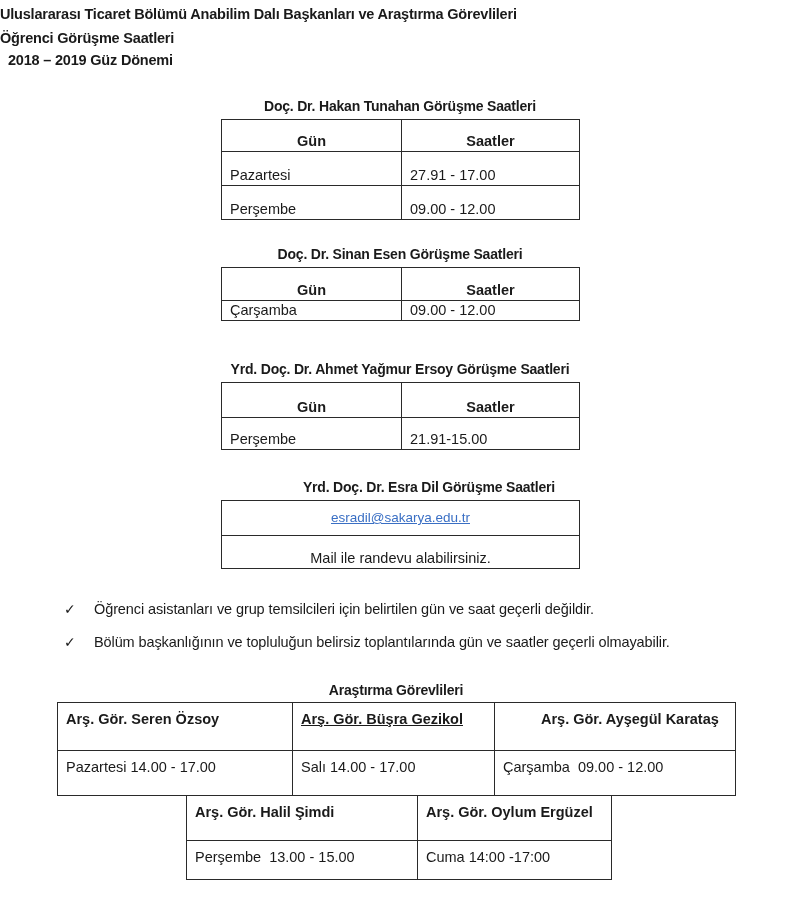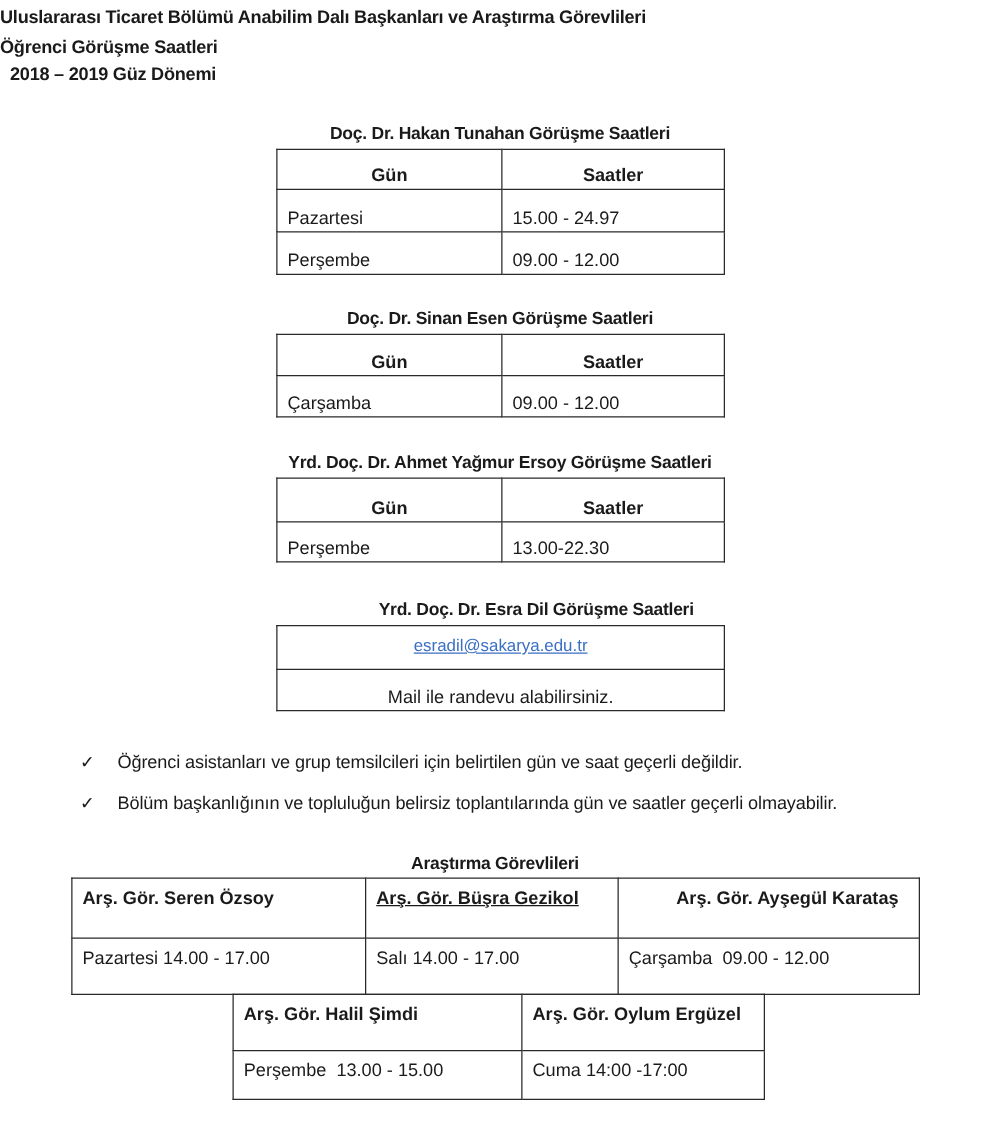--- a/index.html
+++ b/index.html
@@ -50,61 +50,61 @@
       <col style="width:180px">
       <col style="width:178px">
     </colgroup>
   <tbody>
       <tr style="height:32px;">
     <th>Gün</th>
     <th>Saatler</th>
   </tr>
   <tr style="height:34px;">
     <td>Pazartesi</td>
-    <td>15.00 - 24.97</td>
+    <td>27.91 - 17.00</td>
   </tr>
   <tr style="height:34px;">
     <td>Perşembe</td>
     <td>09.00 - 12.00</td>
   </tr>
 </tbody>
   </table>
 
 <div class="tbl-caption" style="left:221px; width:358px; top:246px;">Doç. Dr. Sinan Esen Görüşme Saatleri</div>
 <table class="sched" style="left:221px; top:267px; width:358px;">
   <colgroup>
       <col style="width:180px">
       <col style="width:178px">
     </colgroup>
   <tbody>
       <tr style="height:33px;">
     <th>Gün</th>
     <th>Saatler</th>
   </tr>
-  <tr style="height:33px;">
+  <tr style="height:20px;">
     <td>Çarşamba</td>
     <td>09.00 - 12.00</td>
   </tr>
 </tbody>
   </table>
 
 <div class="tbl-caption" style="left:200px; width:400px; top:361px;">Yrd. Doç. Dr. Ahmet Yağmur Ersoy Görüşme Saatleri</div>
 <table class="sched" style="left:221px; top:382px; width:358px;">
   <colgroup>
       <col style="width:180px">
       <col style="width:178px">
     </colgroup>
   <tbody>
       <tr style="height:35px;">
     <th>Gün</th>
     <th>Saatler</th>
   </tr>
   <tr style="height:32px;">
     <td>Perşembe</td>
-    <td>13.00-22.30</td>
+    <td>21.91-15.00</td>
   </tr>
 </tbody>
   </table>
 
 <div class="tbl-caption" style="left:250px; width:358px; top:479px;">Yrd. Doç. Dr. Esra Dil Görüşme Saatleri</div>
 <table class="sched" style="left:221px; top:500px; width:358px;">
   <colgroup>
       <col style="width:358px">
     </colgroup>
   <tbody>

